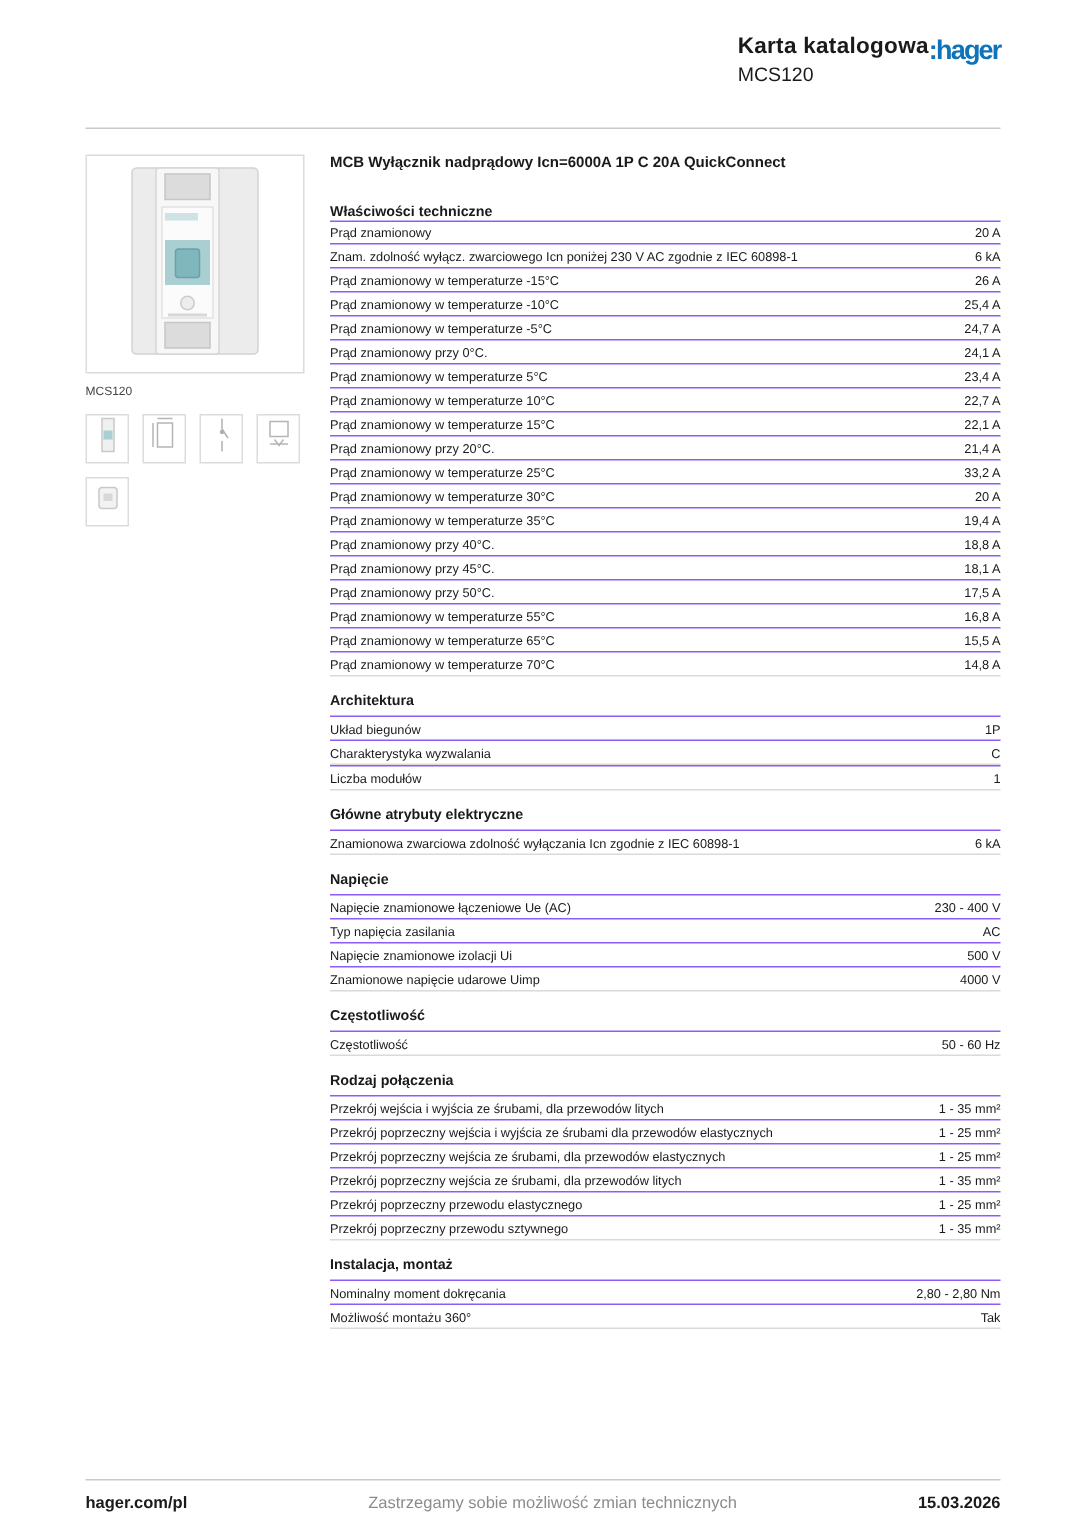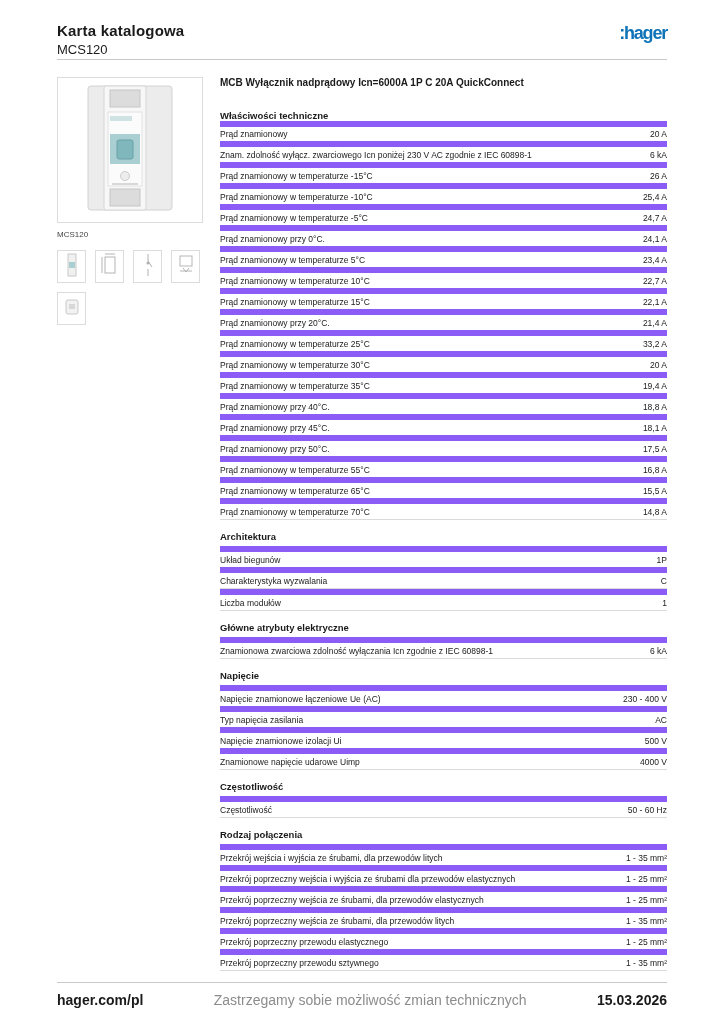--- a/index.html
+++ b/index.html
@@ -11,22 +11,22 @@
     overflow:hidden;
   }
   .page {
     width:724px; height:1024px;
     padding:22px 57px 16px 57px;
     display:flex; flex-direction:column;
     position:relative;
   }
   
   .header {
-    display:flex; justify-content:space-between; align-items:flex-start;
-    padding-bottom:2px;
+    display:flex; justify-content:flex-end; align-items:flex-start;
+    padding-bottom:28px;
     border-bottom:1px solid #c9c9c9;
   }
   .doc-type { font-size:15px; font-weight:bold; letter-spacing:.2px; }
   .product-code { font-size:13px; margin-top:3px; }
   .logo {
     font-size:18px; font-weight:bold;
     letter-spacing:-1.2px;
     line-height:1;
     margin-top:2px;
   }
@@ -49,34 +49,34 @@
   }
   .thumbs-row2 { margin-top:9px; }
   .main-col { flex:1 1 auto; min-width:0; }
   .product-title { font-size:10px; font-weight:bold; line-height:1.25; }
   .props-title { font-size:9.5px; font-weight:bold; margin-top:20px; }
   .section-title { font-size:9.5px; font-weight:bold; margin-top:11px; padding-bottom:4px; }
   .section:first-of-type .section-title { margin-top:9px; }
   .section-table { border-bottom:1px solid #dadada; }
   .row {
     display:flex; justify-content:space-between; align-items:baseline;
-    border-top:6px solid #8b5cf6;
+    border-top:1px solid #8b5cf6;
     padding:2.6px 0 2.4px 0;
     font-size:8.5px;
     gap:11px;
   }
   .row-label { padding-right:10px; }
   .row-value { white-space:nowrap; text-align:right; flex:0 0 auto; }
   
   .footer {
     margin-top:auto;
     border-top:1px solid #c9c9c9;
     padding-top:9px;
     display:flex; justify-content:space-between; align-items:baseline;
-    font-size:14px;
+    font-size:11px;
   }
   .footer-left { font-weight:bold; }
   .footer-center { color:#8c8c8c; }
   .footer-right { font-weight:bold; }
 </style>
 </head>
 <body>
 
 <div class="page">
 
@@ -325,20 +325,33 @@
               <div class="row">
                 <span class="row-label">Przekrój poprzeczny przewodu elastycznego</span>
                 <span class="row-value">1 - 25 mm²</span>
               </div>
               <div class="row">
                 <span class="row-label">Przekrój poprzeczny przewodu sztywnego</span>
                 <span class="row-value">1 - 35 mm²</span>
               </div>
             </div>
           </div>
+          <div class="section">
+            <div class="section-title">Instalacja, montaż</div>
+            <div class="section-table">
+              <div class="row">
+                <span class="row-label">Nominalny moment dokręcania</span>
+                <span class="row-value">2,80 - 2,80 Nm</span>
+              </div>
+              <div class="row">
+                <span class="row-label">Możliwość montażu 360°</span>
+                <span class="row-value">Tak</span>
+              </div>
+            </div>
+          </div>
         </div>
     </div>
   </div>
 
   <div class="footer">
     <div class="footer-left">hager.com/pl</div>
     <div class="footer-center">Zastrzegamy sobie możliwość zmian technicznych</div>
     <div class="footer-right">15.03.2026</div>
   </div>
 

